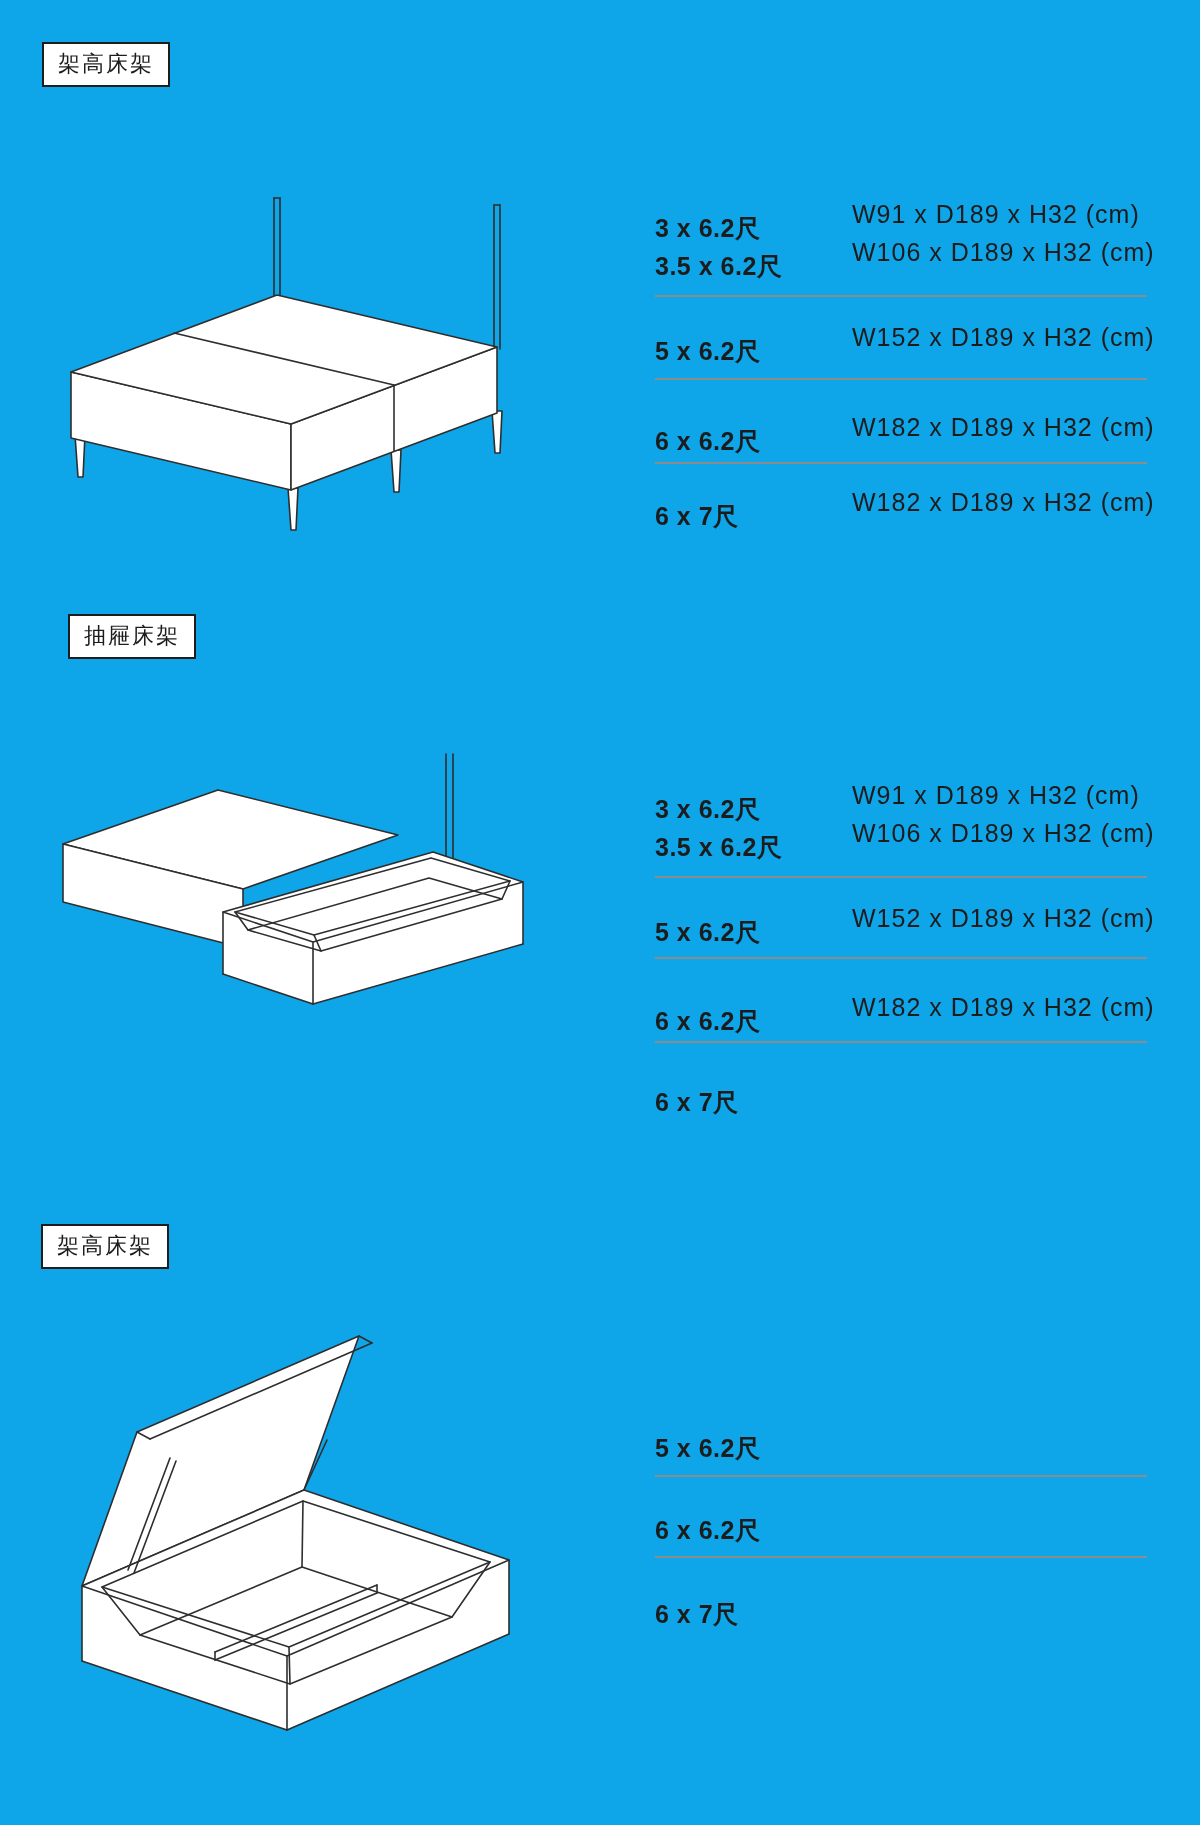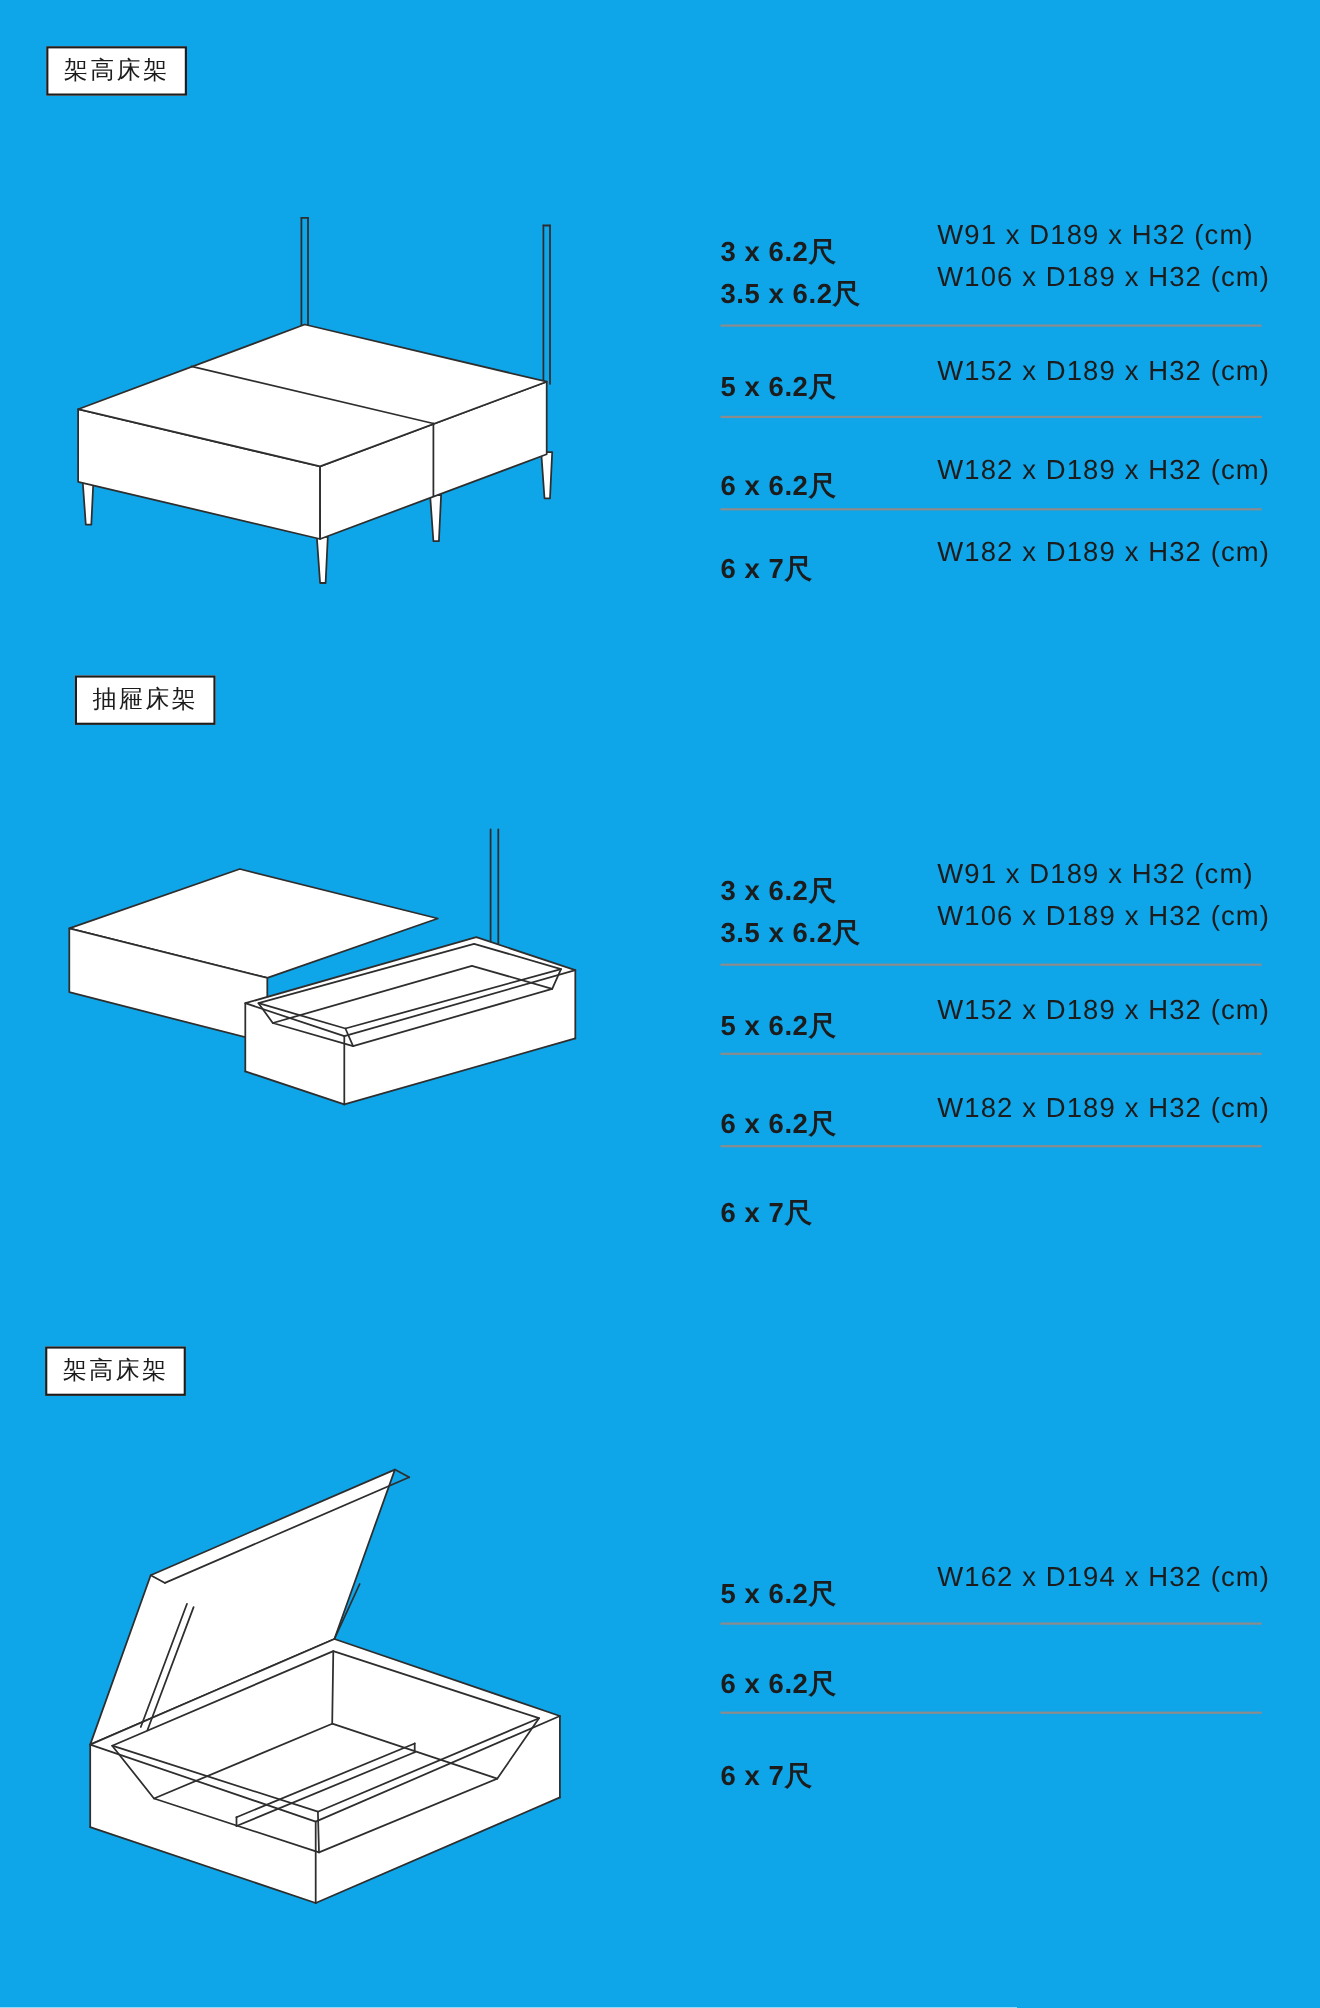--- a/index.html
+++ b/index.html
@@ -219,21 +219,20 @@
       <g class="lineart-nofill">
         <line x1="66" y1="242" x2="108" y2="130"></line>
         <line x1="72" y1="245" x2="114" y2="133"></line>
         <line x1="242" y1="162" x2="265" y2="112"></line>
       </g>
     </svg>
   </div>
 
   <div class="spec-row" style="top:1415px">
     <span class="spec-size">5 x 6.2尺</span>
-    <span class="spec-dims">W162 x D194 x H32 (cm)</span>
   </div>
   <div class="rule" style="top:1475px"></div>
   <div class="spec-row" style="top:1497px">
     <span class="spec-size">6 x 6.2尺</span>
   </div>
   <div class="rule" style="top:1556px"></div>
   <div class="spec-row" style="top:1581px">
     <span class="spec-size">6 x 7尺</span>
   </div>
 

